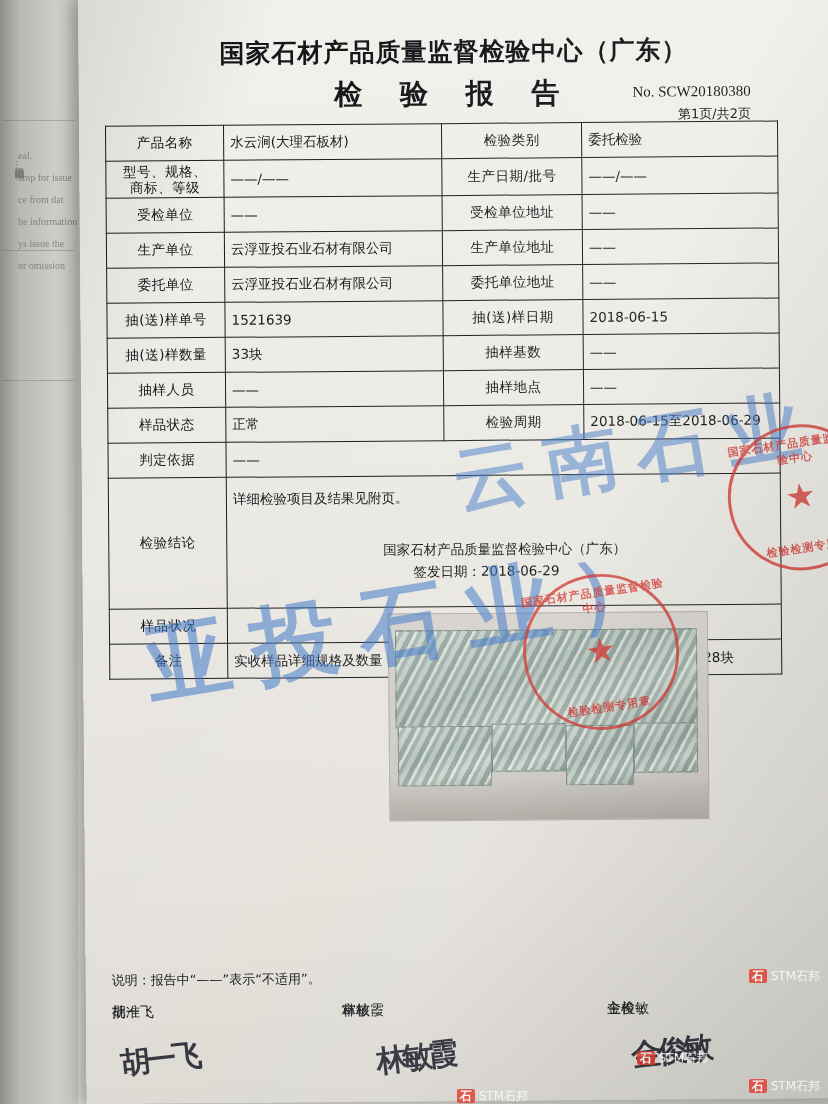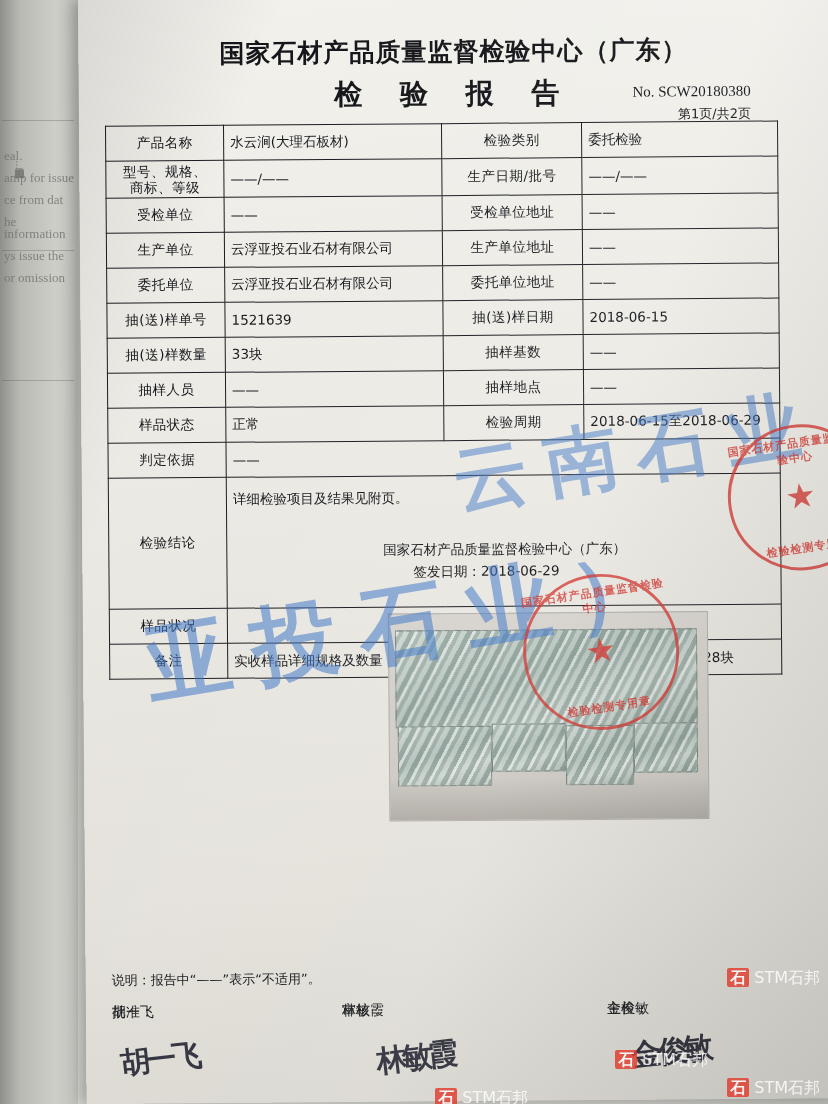--- a/index.html
+++ b/index.html
@@ -17,22 +17,22 @@
   }
   #left-page{
     position:absolute;left:0;top:0;width:78px;height:1104px;
     background:linear-gradient(90deg,#8e8e8a 0%, #b9b9b4 25%, #cecec9 70%, #c2c2bd 100%);
     overflow:hidden;
   }
   #left-page .ln{
     position:absolute;left:2px;right:4px;height:1px;background:rgba(90,90,86,.33);
   }
   #left-text{
-    position:absolute;left:4px;top:150px;width:74px;
-    font-size:13px;line-height:12px;color:#6c6c68;opacity:.75;
+    position:absolute;left:18px;top:150px;width:74px;
+    font-size:10px;line-height:12px;color:#6c6c68;opacity:.75;
     font-family:"Liberation Serif",serif;
   }
   #left-text div{margin-bottom:10px;}
   #left-cn{
     position:absolute;left:6px;top:160px;
     font-size:10px;line-height:26px;color:#6b6b67;opacity:.8;
     writing-mode:vertical-rl;
     font-family:"DejaVu Sans",sans-serif;
   }
   
@@ -171,21 +171,21 @@
     white-space:nowrap;pointer-events:none;
   }
   
   .concl{
     position:relative;font-size:13.5px;line-height:22px;color:#16171b;
   }
   .concl .sign-org{margin-top:30px;margin-left:150px;}
   .concl .sign-date{margin-left:180px;}
   
   .site-wm{
-    position:absolute;font-size:16px;color:#ffffff;opacity:.82;
+    position:absolute;font-size:12px;color:#ffffff;opacity:.82;
     font-family:"DejaVu Sans",sans-serif;
     background:rgba(0,0,0,.0);
     white-space:nowrap;
   }
   .site-wm b{background:#e23b2e;color:#fff;padding:0 3px;border-radius:2px;font-weight:bold;}
   .wm-a{right:8px;top:968px;}
   .wm-b{right:120px;top:1050px;}
   .wm-c{right:8px;top:1078px;}
   .wm-d{right:300px;top:1088px;}
 </style>

